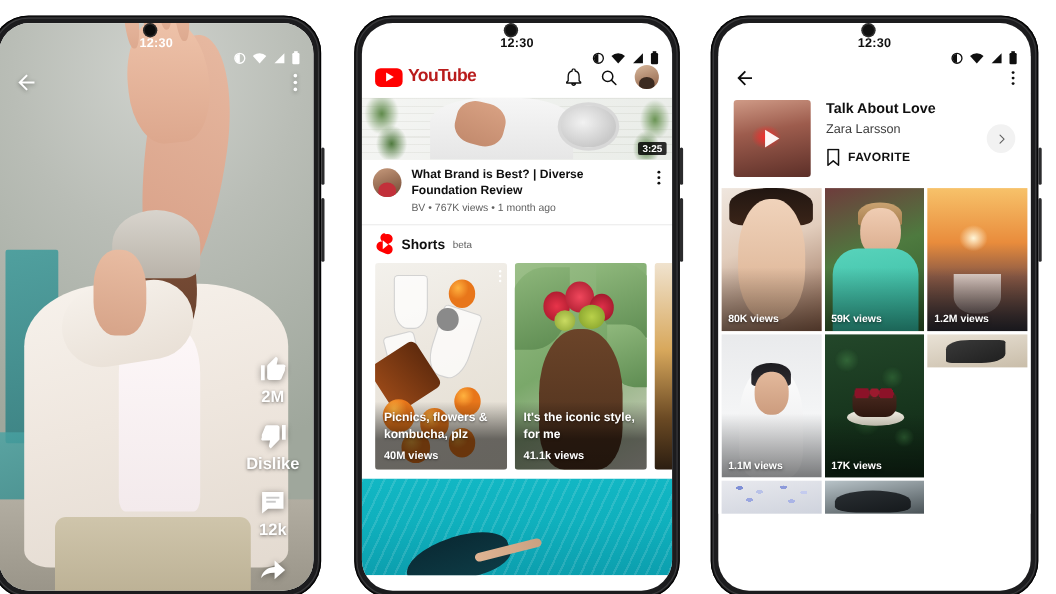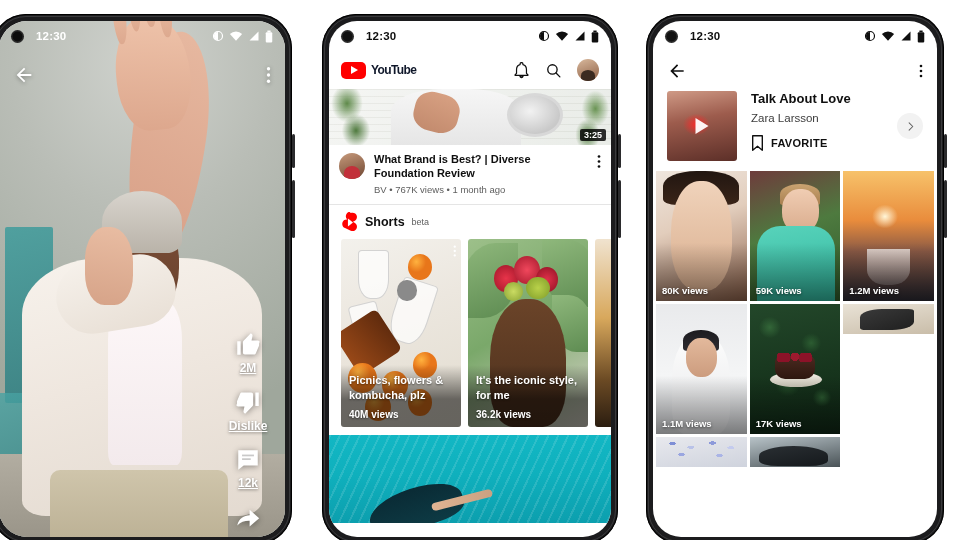--- a/index.html
+++ b/index.html
@@ -22,21 +22,21 @@
             border-radius: 28px; overflow: hidden; background: #fff; }
   .btn-side { position: absolute; background: #2b2b2d; border-radius: 2px; width: 3px; }
 
   #phone1 { left: -8px;  top: 14px;  width: 300px; height: 530px; }
   #phone2 { left: 322px; top: 14px;  width: 296px; height: 530px; }
   #phone3 { left: 646px; top: 14px;  width: 298px; height: 530px; }
 
   
   .statusbar { position: absolute; top: 0; left: 0; right: 0; height: 30px;
                display: flex; align-items: center; padding: 0 12px; z-index: 5;
-               font-size: 11.5px; font-weight: bold; letter-spacing: .2px; }
+               font-size: 11.5px; font-weight: bold; letter-spacing: .2px; flex-direction: column; }
   .punch { width: 13px; height: 13px; border-radius: 50%; background: #111;
            box-shadow: 0 0 0 1.5px rgba(255,255,255,.12) inset; margin-right: 12px;
            flex: 0 0 auto; }
   .sb-time { flex: 0 0 auto; }
   .sb-icons { margin-left: auto; display: flex; align-items: center; gap: 5px; }
   .sb-icons svg { display: block; }
   .light .statusbar { color: #fff; }
   .light .punch { background: #0c0c0c; }
   .dark .statusbar { color: #0f0f0f; }
 
@@ -78,33 +78,33 @@
 
   .p1-top { position: absolute; top: 34px; left: 0; right: 0; height: 40px;
             display: flex; align-items: center; justify-content: space-between;
             padding: 0 14px; z-index: 4; }
   .p1-top svg { display: block; filter: drop-shadow(0 1px 2px rgba(0,0,0,.35)); }
 
   .actions { position: absolute; right: 8px; bottom: 0; width: 58px; z-index: 4;
              display: flex; flex-direction: column; align-items: center; }
   .act { display: flex; flex-direction: column; align-items: center; margin-bottom: 14px; }
   .act svg { display: block; filter: drop-shadow(0 1px 3px rgba(0,0,0,.4)); }
-  .act-label { color: #fff; font-size: 12px; font-weight: bold; margin-top: 3px;
-               text-shadow: 0 1px 3px rgba(0,0,0,.5); text-decoration: underline; }
+  .act-label { color: #fff; font-size: 15px; font-weight: bold; margin-top: 3px;
+               text-shadow: 0 1px 3px rgba(0,0,0,.5); }
 
   
   .yt-header { height: 38px; display: flex; align-items: center; padding: 0 12px;
                background: #fff; margin-top: 30px; }
   .yt-logo { display: flex; align-items: center; gap: 5px; }
   .yt-badge { width: 25px; height: 17px; background: #f00; border-radius: 5px;
               display: flex; align-items: center; justify-content: center; }
   .yt-badge .tri { width: 0; height: 0; border-left: 7px solid #fff;
                    border-top: 4.5px solid transparent; border-bottom: 4.5px solid transparent;
                    margin-left: 2px; }
-  .yt-word { font-size: 12px; font-weight: bold; color: #0f172a; letter-spacing: -.6px; }
+  .yt-word { font-size: 16px; font-weight: bold; color: #b91c1c; letter-spacing: -.6px; }
   .yt-actions { margin-left: auto; display: flex; align-items: center; gap: 15px; }
   .avatar-sm { width: 22px; height: 22px; border-radius: 50%; overflow: hidden;
                background: linear-gradient(160deg,#d8b89c,#8d5f45); position: relative; }
   .avatar-sm::after { content:""; position:absolute; left:4px; bottom:0; width:14px; height:11px;
                background:#3b2a20; border-radius:50% 50% 0 0; }
 
   .vid-thumb { position: relative; height: 56px; overflow: hidden;
      background: linear-gradient(120deg,#e9ebe6 0%,#dfe2dc 35%,#cfd6cc 100%); }
   .vt-wall { position:absolute; inset:0; background:
       repeating-linear-gradient(0deg, rgba(255,255,255,.55) 0 6px, rgba(235,235,232,.55) 6px 7px); }
@@ -490,21 +490,21 @@
             <div class="leaf" style="right:-4%; top:30%; width:34%; height:30%; border-radius:0 60% 0 60%;"></div>
             <div class="face-dark"></div>
             <div class="flower" style="left:22%; top:14%; width:20%; height:14%; background:radial-gradient(circle,#e8344a,#9e1528);"></div>
             <div class="flower" style="left:38%; top:9%; width:22%; height:15%; background:radial-gradient(circle,#f0475c,#a4182b);"></div>
             <div class="flower" style="left:57%; top:15%; width:18%; height:13%; background:radial-gradient(circle,#e0304a,#8f1223);"></div>
             <div class="flower" style="left:48%; top:20%; width:20%; height:12%; background:radial-gradient(circle,#b9d14a,#7f9c28);"></div>
             <div class="flower" style="left:30%; top:23%; width:16%; height:10%; background:radial-gradient(circle,#cadb62,#8aa333);"></div>
           </div>
           <div class="sc-overlay">
             <div class="sc-title">It's the iconic style, for me</div>
-            <div class="sc-views">36.2k views</div>
+            <div class="sc-views">41.1k views</div>
           </div>
         </div>
 
         <div class="short-card peek">
           <div class="art-amber"></div>
         </div>
       </div>
 
       <div class="pool-block">
         <div class="art-pool">

